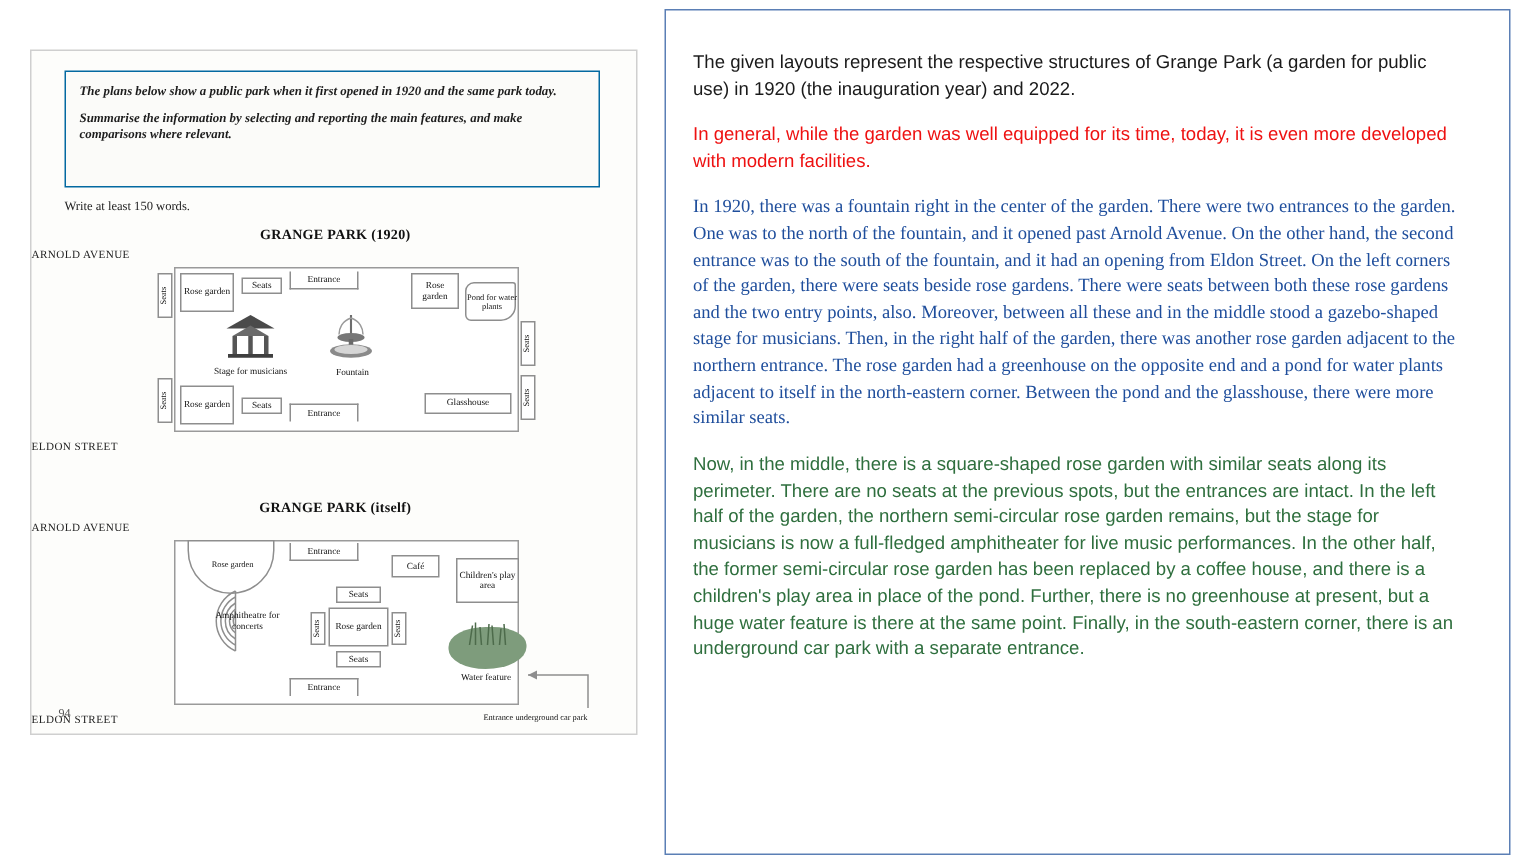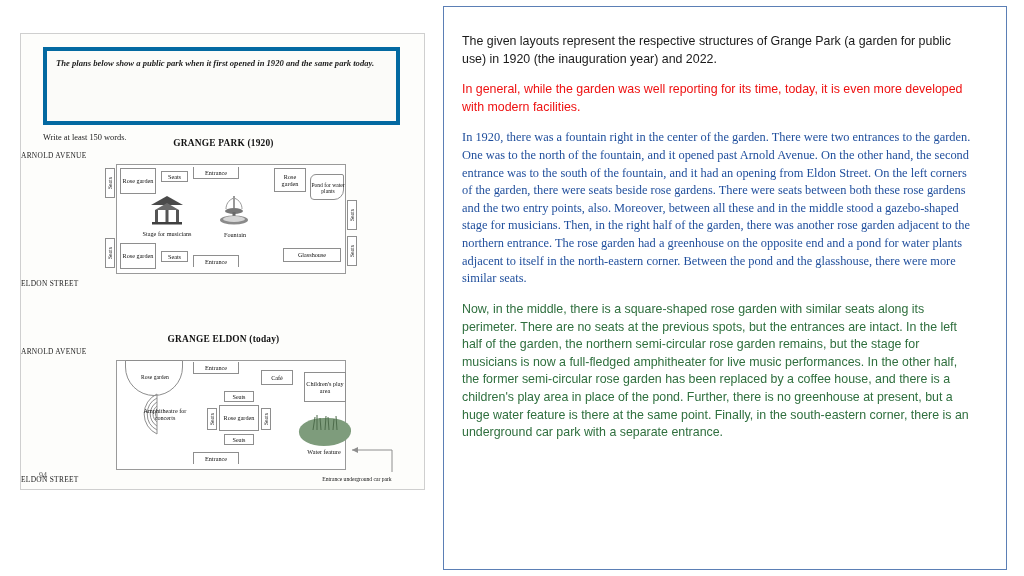--- a/index.html
+++ b/index.html
@@ -28,21 +28,21 @@
     background: #fdfdfb;
     border: 1px solid #cfcfcf;
     box-sizing: border-box;
   }
   .task-box {
     position: absolute;
     left: 22px;
     top: 13px;
     width: 357px;
     height: 78px;
-    border: 4px solid #0369a1;
+    border: 1px solid #0369a1;
     background: #fbfbf9;
     box-sizing: border-box;
     padding: 7px 9px 0 9px;
   }
   .task-line {
     font-family: "Liberation Serif", serif;
     font-style: italic;
     font-weight: bold;
     font-size: 8.6px;
     line-height: 1.3;
@@ -167,25 +167,26 @@
 </style>
 </head>
 <body>
 
 <div id="stage">
 
   <div class="page-scan">
 
     <div class="task-box">
       <p class="task-line">The plans below show a public park when it first opened in 1920 and the same park today.</p>
+      <p class="task-line">Summarise the information by selecting and reporting the main features, and make comparisons where relevant.</p>
     </div>
 
     <div class="write-least">Write at least 150 words.</div>
 
-    <div style="position:absolute; left:0; top:104px; width:405px; height:165px;">
+    <div style="position:absolute; left:0; top:118px; width:405px; height:165px;">
       <div class="diagram-title" style="top:0;">GRANGE PARK (1920)</div>
       <div class="street-label" style="top:13px;">ARNOLD AVENUE</div>
 
       <div class="plan-frame" style="left:95px; top:26px; width:230px; height:110px;"></div>
 
       <div class="lbl boxed seat-v" style="left:84px; top:30px; width:10px; height:30px;">Seats</div>
       <div class="lbl boxed seat-v" style="left:84px; top:100px; width:10px; height:30px;">Seats</div>
 
       <div class="lbl boxed seat-v" style="left:326px; top:62px; width:10px; height:30px;">Seats</div>
       <div class="lbl boxed seat-v" style="left:326px; top:98px; width:10px; height:30px;">Seats</div>
@@ -226,21 +227,21 @@
         <ellipse cx="15" cy="25" rx="11" ry="3" fill="#d6d6d6"></ellipse>
       </svg>
       <div class="lbl" style="left:190px; top:92px; width:48px; height:10px;">Fountain</div>
 
       <div class="lbl boxed" style="left:262px; top:110px; width:58px; height:14px;">Glasshouse</div>
 
       <div class="street-label" style="top:141px;">ELDON STREET</div>
     </div>
 
     <div style="position:absolute; left:0; top:300px; width:405px; height:160px;">
-      <div class="diagram-title" style="top:0;">GRANGE ELDON (today)</div>
+      <div class="diagram-title" style="top:0;">GRANGE PARK (itself)</div>
       <div class="street-label" style="top:13px;">ARNOLD AVENUE</div>
 
       <div class="plan-frame" style="left:95px; top:26px; width:230px; height:110px;"></div>
 
       <div class="rose-arc" style="left:104px; top:26px; width:58px; height:36px; border-radius:0 0 60px 60px;">
         <div class="lbl tiny" style="left:0; top:4px; width:58px; height:24px;">Rose garden</div>
       </div>
 
       <div class="lbl boxed" style="left:172px; top:28px; width:46px; height:12px; border-top:none;">Entrance</div>
       <div class="lbl boxed" style="left:172px; top:118px; width:46px; height:12px; border-bottom:none;">Entrance</div>
@@ -278,18 +279,18 @@
       <div class="lbl" style="left:296px; top:134px; width:80px; height:22px; font-size:5.6px;">Entrance underground car park</div>
 
       <div class="street-label" style="top:141px;">ELDON STREET</div>
     </div>
 
     <div class="page-num">94</div>
   </div>
 
   <div class="answer-panel">
     <p class="para p-black">The given layouts represent the respective structures of Grange Park (a garden for public use) in 1920 (the inauguration year) and 2022.</p>
-    <p class="para p-red">In general, while the garden was well reporting for its time, today, it is even more developed with modern facilities.</p>
+    <p class="para p-red">In general, while the garden was well equipped for its time, today, it is even more developed with modern facilities.</p>
     <p class="para p-blue">In 1920, there was a fountain right in the center of the garden. There were two entrances to the garden. One was to the north of the fountain, and it opened past Arnold Avenue. On the other hand, the second entrance was to the south of the fountain, and it had an opening from Eldon Street. On the left corners of the garden, there were seats beside rose gardens. There were seats between both these rose gardens and the two entry points, also. Moreover, between all these and in the middle stood a gazebo-shaped stage for musicians. Then, in the right half of the garden, there was another rose garden adjacent to the northern entrance. The rose garden had a greenhouse on the opposite end and a pond for water plants adjacent to itself in the north-eastern corner. Between the pond and the glasshouse, there were more similar seats.</p>
     <p class="para p-green">Now, in the middle, there is a square-shaped rose garden with similar seats along its perimeter. There are no seats at the previous spots, but the entrances are intact. In the left half of the garden, the northern semi-circular rose garden remains, but the stage for musicians is now a full-fledged amphitheater for live music performances. In the other half, the former semi-circular rose garden has been replaced by a coffee house, and there is a children's play area in place of the pond. Further, there is no greenhouse at present, but a huge water feature is there at the same point. Finally, in the south-eastern corner, there is an underground car park with a separate entrance.</p>
   </div>
 
 </div>
 
 </body></html>

